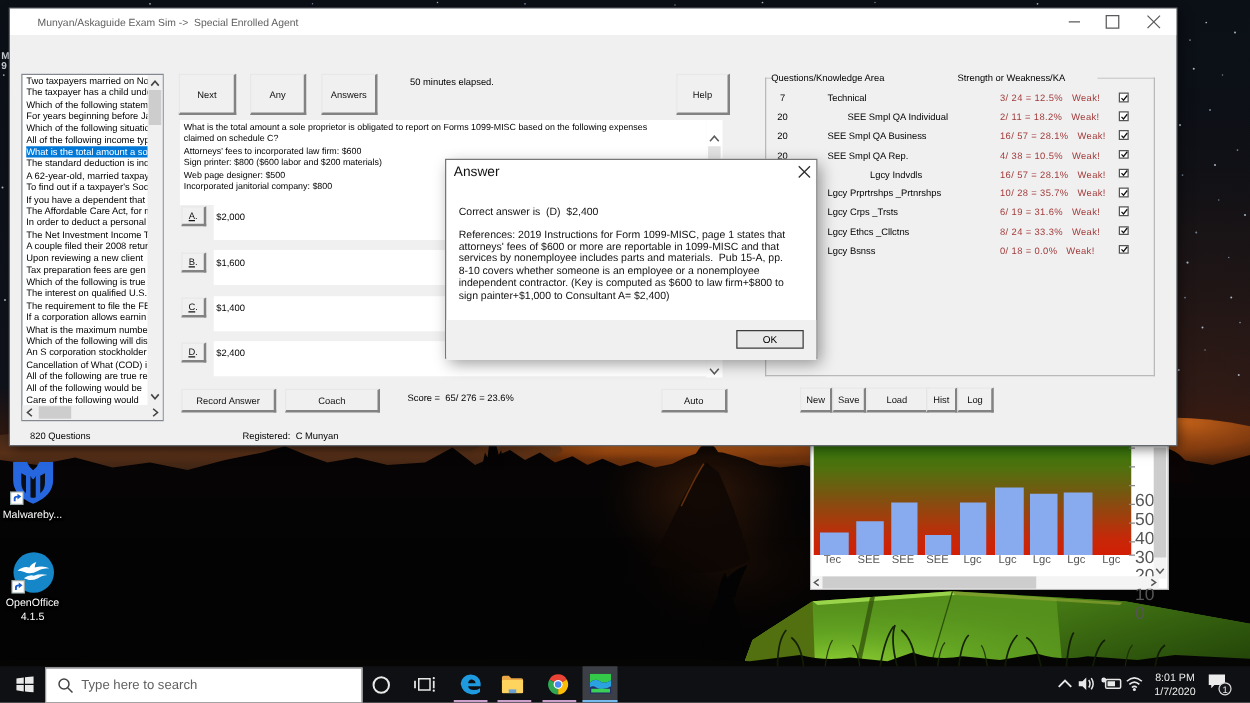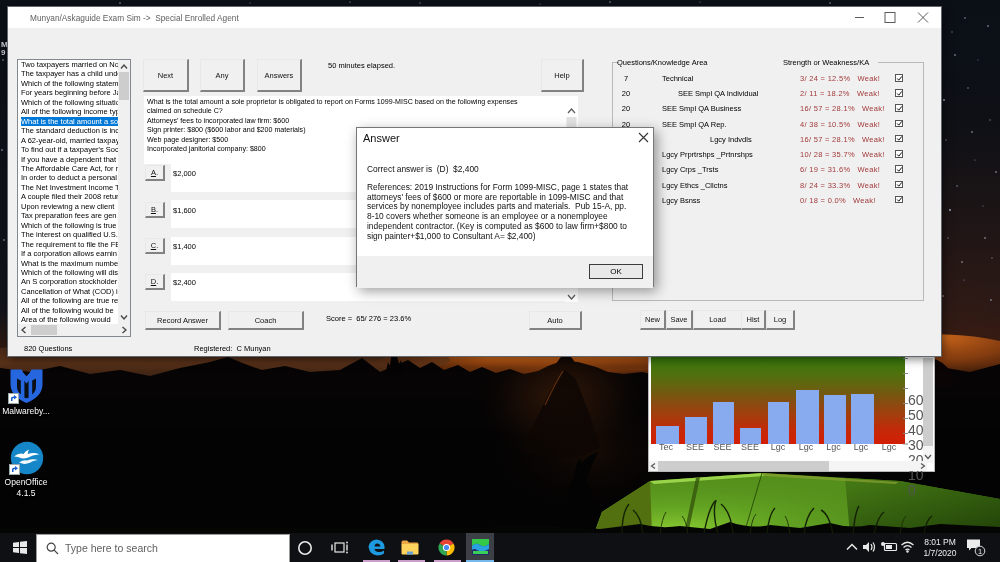--- a/index.html
+++ b/index.html
@@ -289,21 +289,21 @@
         <div>Which of the following is true</div>
         <div>The interest on qualified U.S.</div>
         <div>The requirement to file the FB</div>
         <div>If a corporation allows earnin</div>
         <div>What is the maximum numbe</div>
         <div>Which of the following will dis</div>
         <div>An S corporation stockholder</div>
         <div>Cancellation of What (COD) i</div>
         <div>All of the following are true re</div>
         <div>All of the following would be</div>
-        <div>Area of the following would</div>
+        <div>Care of the following would</div>
       </div>
 
     <div class="abs" style="right:0;top:0;width:12px;height:264px;background:#f0f0f0;">
       <svg class="abs" style="left:0;top:0" width="12" height="264">
         <path d="M3,8.5 L6,5 L9,8.5" stroke="#444" stroke-width="1.3" fill="none"></path>
         <path d="M3,255.5 L6,259 L9,255.5" stroke="#444" stroke-width="1.3" fill="none"></path>
         <rect x="1" y="12" width="10" height="28" fill="#cdcdcd"></rect>
       </svg>
     </div>
 
@@ -361,21 +361,21 @@
   <div class="txt" style="left:318px;top:307px;">Score =&nbsp; 65/ 276 = 23.6%</div>
   <div class="btn" style="left:521px;top:304px;width:53px;height:19px;line-height:17px;">Auto</div>
   <div class="txt" style="left:16px;top:337px;">820 Questions</div>
   <div class="txt" style="left:186px;top:337px;">Registered:&nbsp; C Munyan</div>
 
   <div class="abs" style="left:604px;top:55px;width:312px;height:239px;border:1px solid #b9b9b9;border-top:none;"></div>
   <svg class="abs" style="left:604px;top:54.5px" width="312" height="1" viewBox="0 0 312 1">
     <path d="M0,0.5 L7,0.5 M266,0.5 L312,0.5" stroke="#b9b9b9" stroke-width="1"></path>
   </svg>
   <div class="txt" style="left:609px;top:50.5px;color:#000;">Questions/Knowledge Area</div>
-  <div class="txt" style="left:775px;top:50.5px;color:#000;">Strength or Weakness/KA</div>
+  <div class="txt" style="left:758px;top:50.5px;color:#000;">Strength or Weakness/KA</div>
   <div id="karows">
       <div class="txt" style="left:610px;top:67px;width:16px;text-align:center;">7</div>
       <div class="txt" style="left:654px;top:67px;">Technical</div>
       <div class="txt" style="left:792px;top:67px;letter-spacing:0.3px;color:#a23a3a;">3/ 24 = 12.5%&nbsp;&nbsp; Weak!</div>
       <div class="abs" style="left:887px;top:67px;width:7.5px;height:7.5px;background:#fff;border:1px solid #555;">
         <svg width="7" height="7" viewBox="0 0 7 7" style="position:absolute;left:-0.5px;top:-0.5px">
           <path d="M1.2,3.5 L2.8,5.2 L5.8,1.4" stroke="#111" stroke-width="1" fill="none"></path>
         </svg>
       </div>
       <div class="txt" style="left:610px;top:82.23px;width:16px;text-align:center;">20</div>
@@ -396,21 +396,21 @@
       </div>
       <div class="txt" style="left:610px;top:112.69px;width:16px;text-align:center;">20</div>
       <div class="txt" style="left:654px;top:112.69px;">SEE Smpl QA Rep.</div>
       <div class="txt" style="left:792px;top:112.69px;letter-spacing:0.3px;color:#a23a3a;">4/ 38 = 10.5%&nbsp;&nbsp; Weak!</div>
       <div class="abs" style="left:887px;top:112.69px;width:7.5px;height:7.5px;background:#fff;border:1px solid #555;">
         <svg width="7" height="7" viewBox="0 0 7 7" style="position:absolute;left:-0.5px;top:-0.5px">
           <path d="M1.2,3.5 L2.8,5.2 L5.8,1.4" stroke="#111" stroke-width="1" fill="none"></path>
         </svg>
       </div>
       <div class="txt" style="left:610px;top:127.92px;width:16px;text-align:center;"></div>
-      <div class="txt" style="left:668px;top:127.92px;padding-left:34px;">Lgcy Indvdls</div>
+      <div class="txt" style="left:654px;top:127.92px;padding-left:34px;">Lgcy Indvdls</div>
       <div class="txt" style="left:792px;top:127.92px;letter-spacing:0.3px;color:#a23a3a;">16/ 57 = 28.1%&nbsp;&nbsp; Weak!</div>
       <div class="abs" style="left:887px;top:127.92px;width:7.5px;height:7.5px;background:#fff;border:1px solid #555;">
         <svg width="7" height="7" viewBox="0 0 7 7" style="position:absolute;left:-0.5px;top:-0.5px">
           <path d="M1.2,3.5 L2.8,5.2 L5.8,1.4" stroke="#111" stroke-width="1" fill="none"></path>
         </svg>
       </div>
       <div class="txt" style="left:610px;top:143.15px;width:16px;text-align:center;"></div>
       <div class="txt" style="left:654px;top:143.15px;">Lgcy Prprtrshps _Prtnrshps</div>
       <div class="txt" style="left:792px;top:143.15px;letter-spacing:0.3px;color:#a23a3a;">10/ 28 = 35.7%&nbsp;&nbsp; Weak!</div>
       <div class="abs" style="left:887px;top:143.15px;width:7.5px;height:7.5px;background:#fff;border:1px solid #555;">

